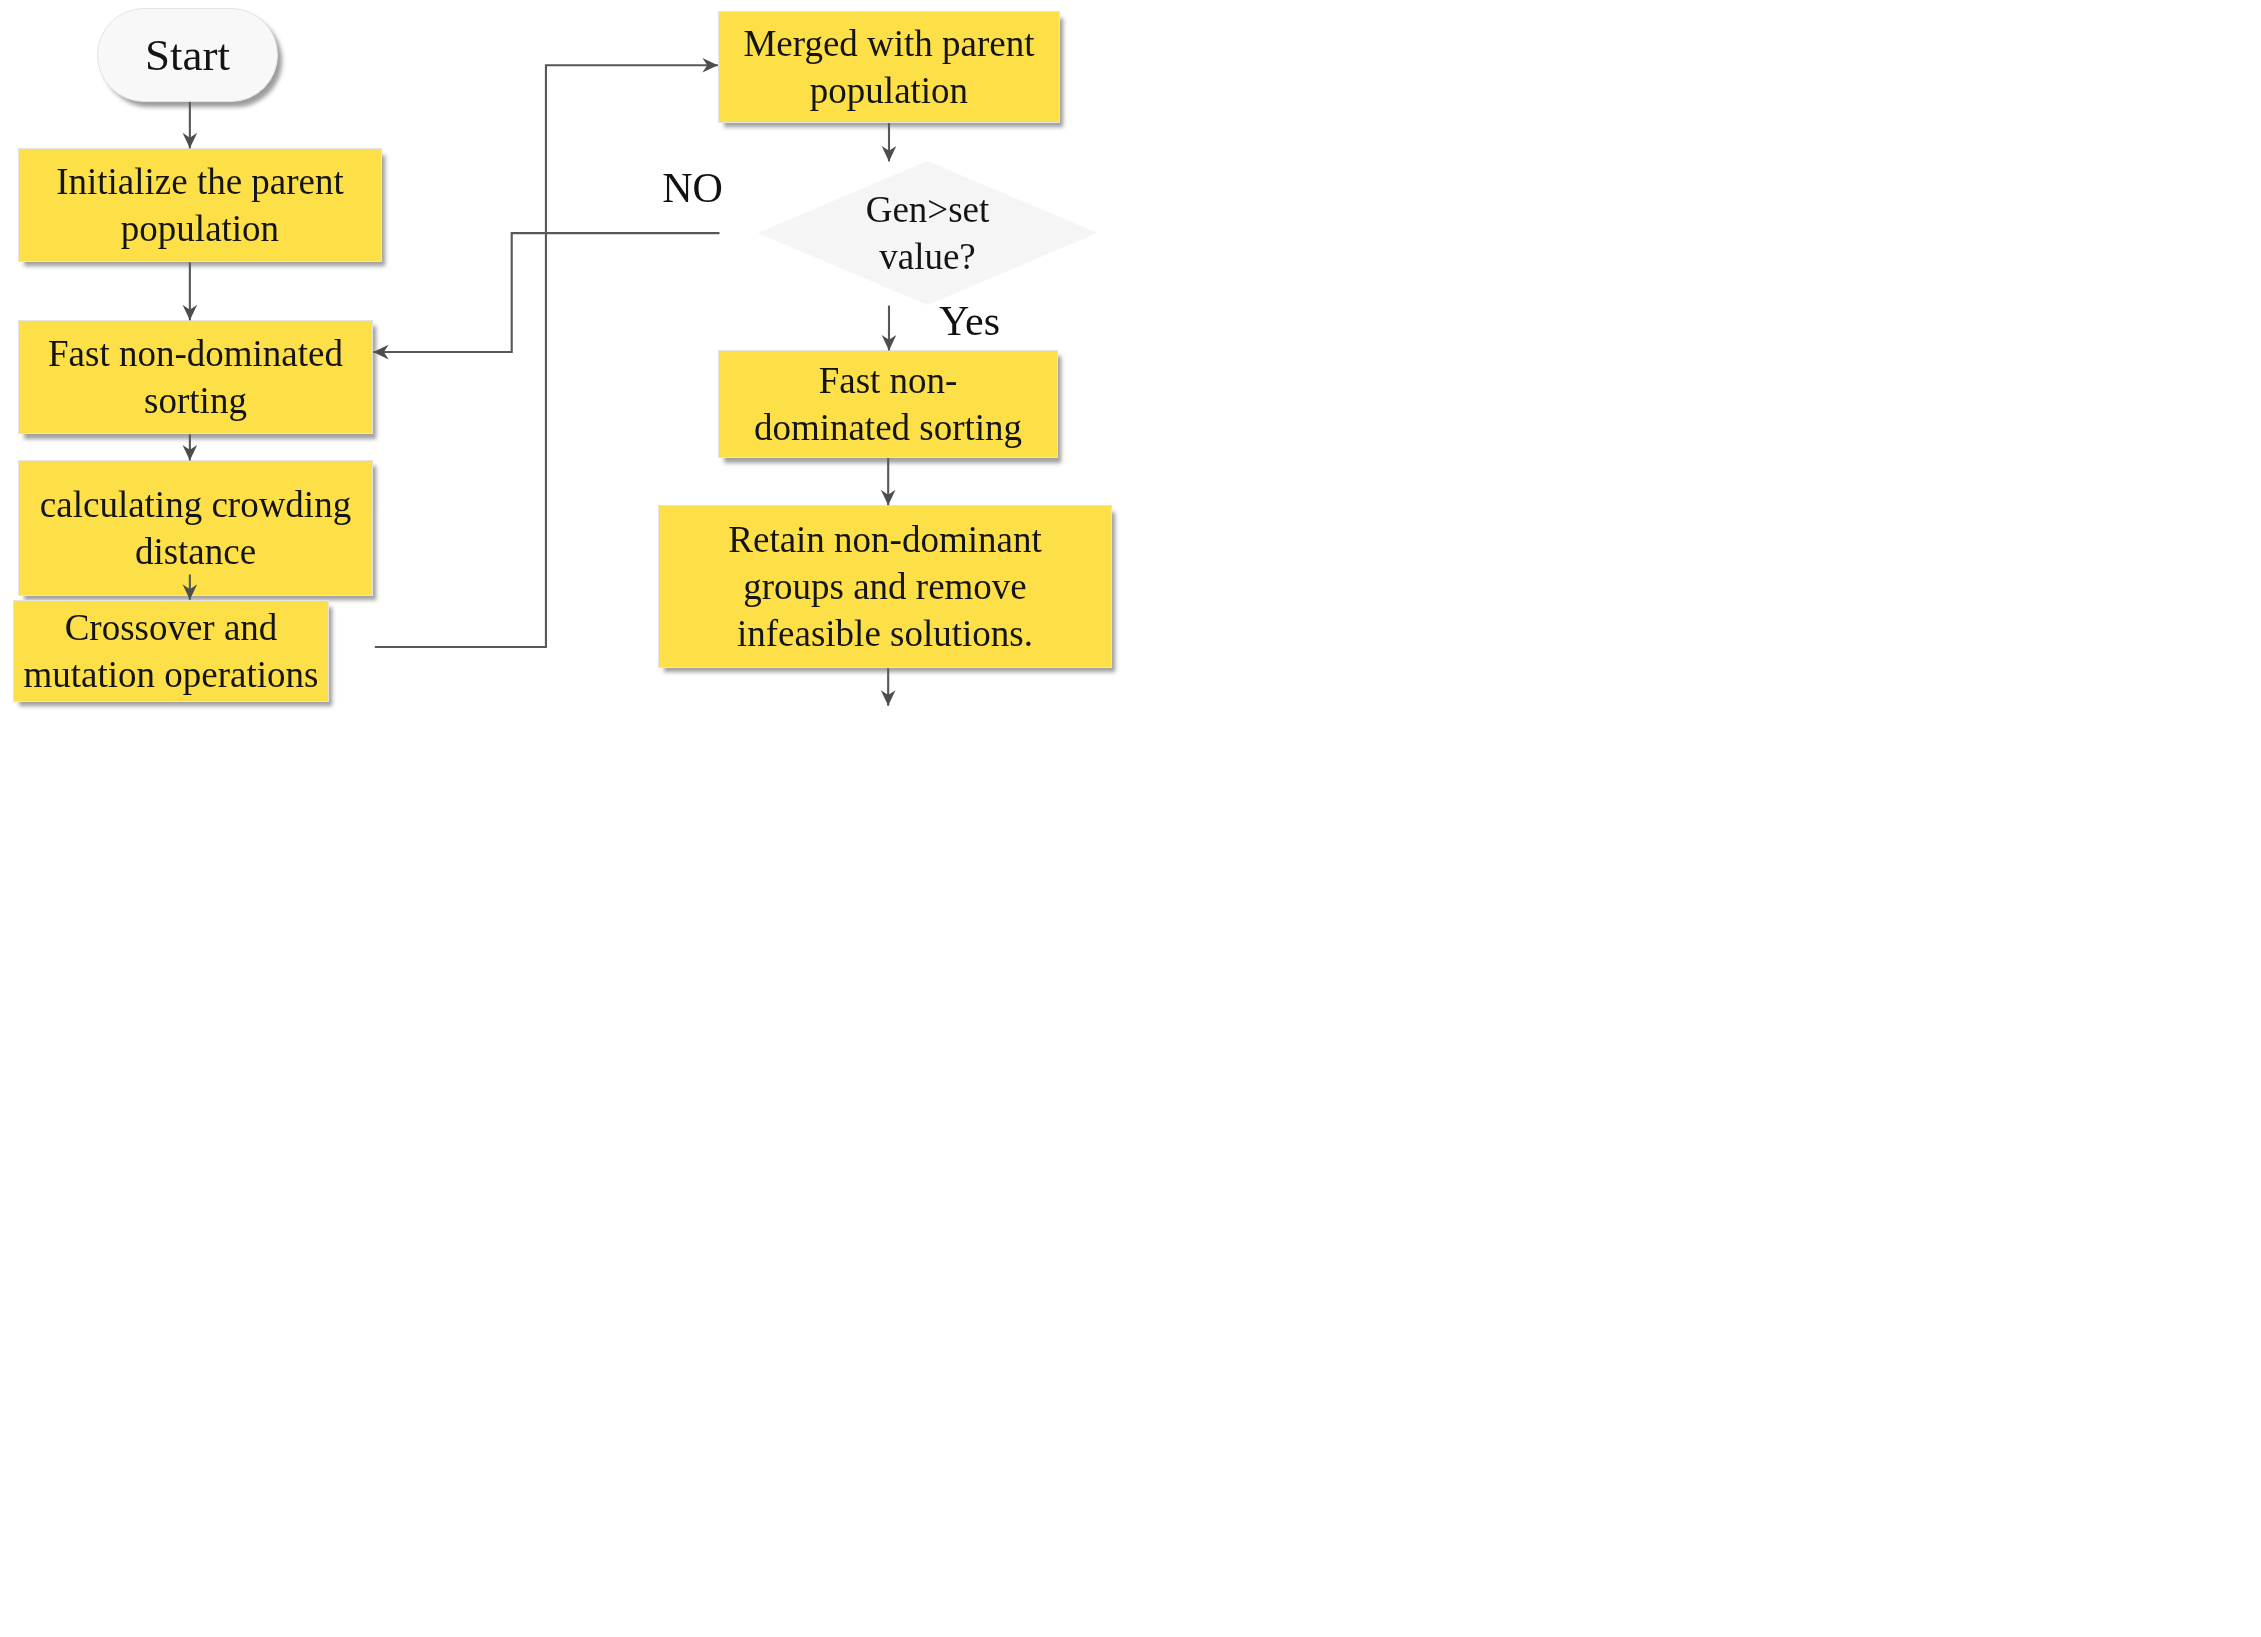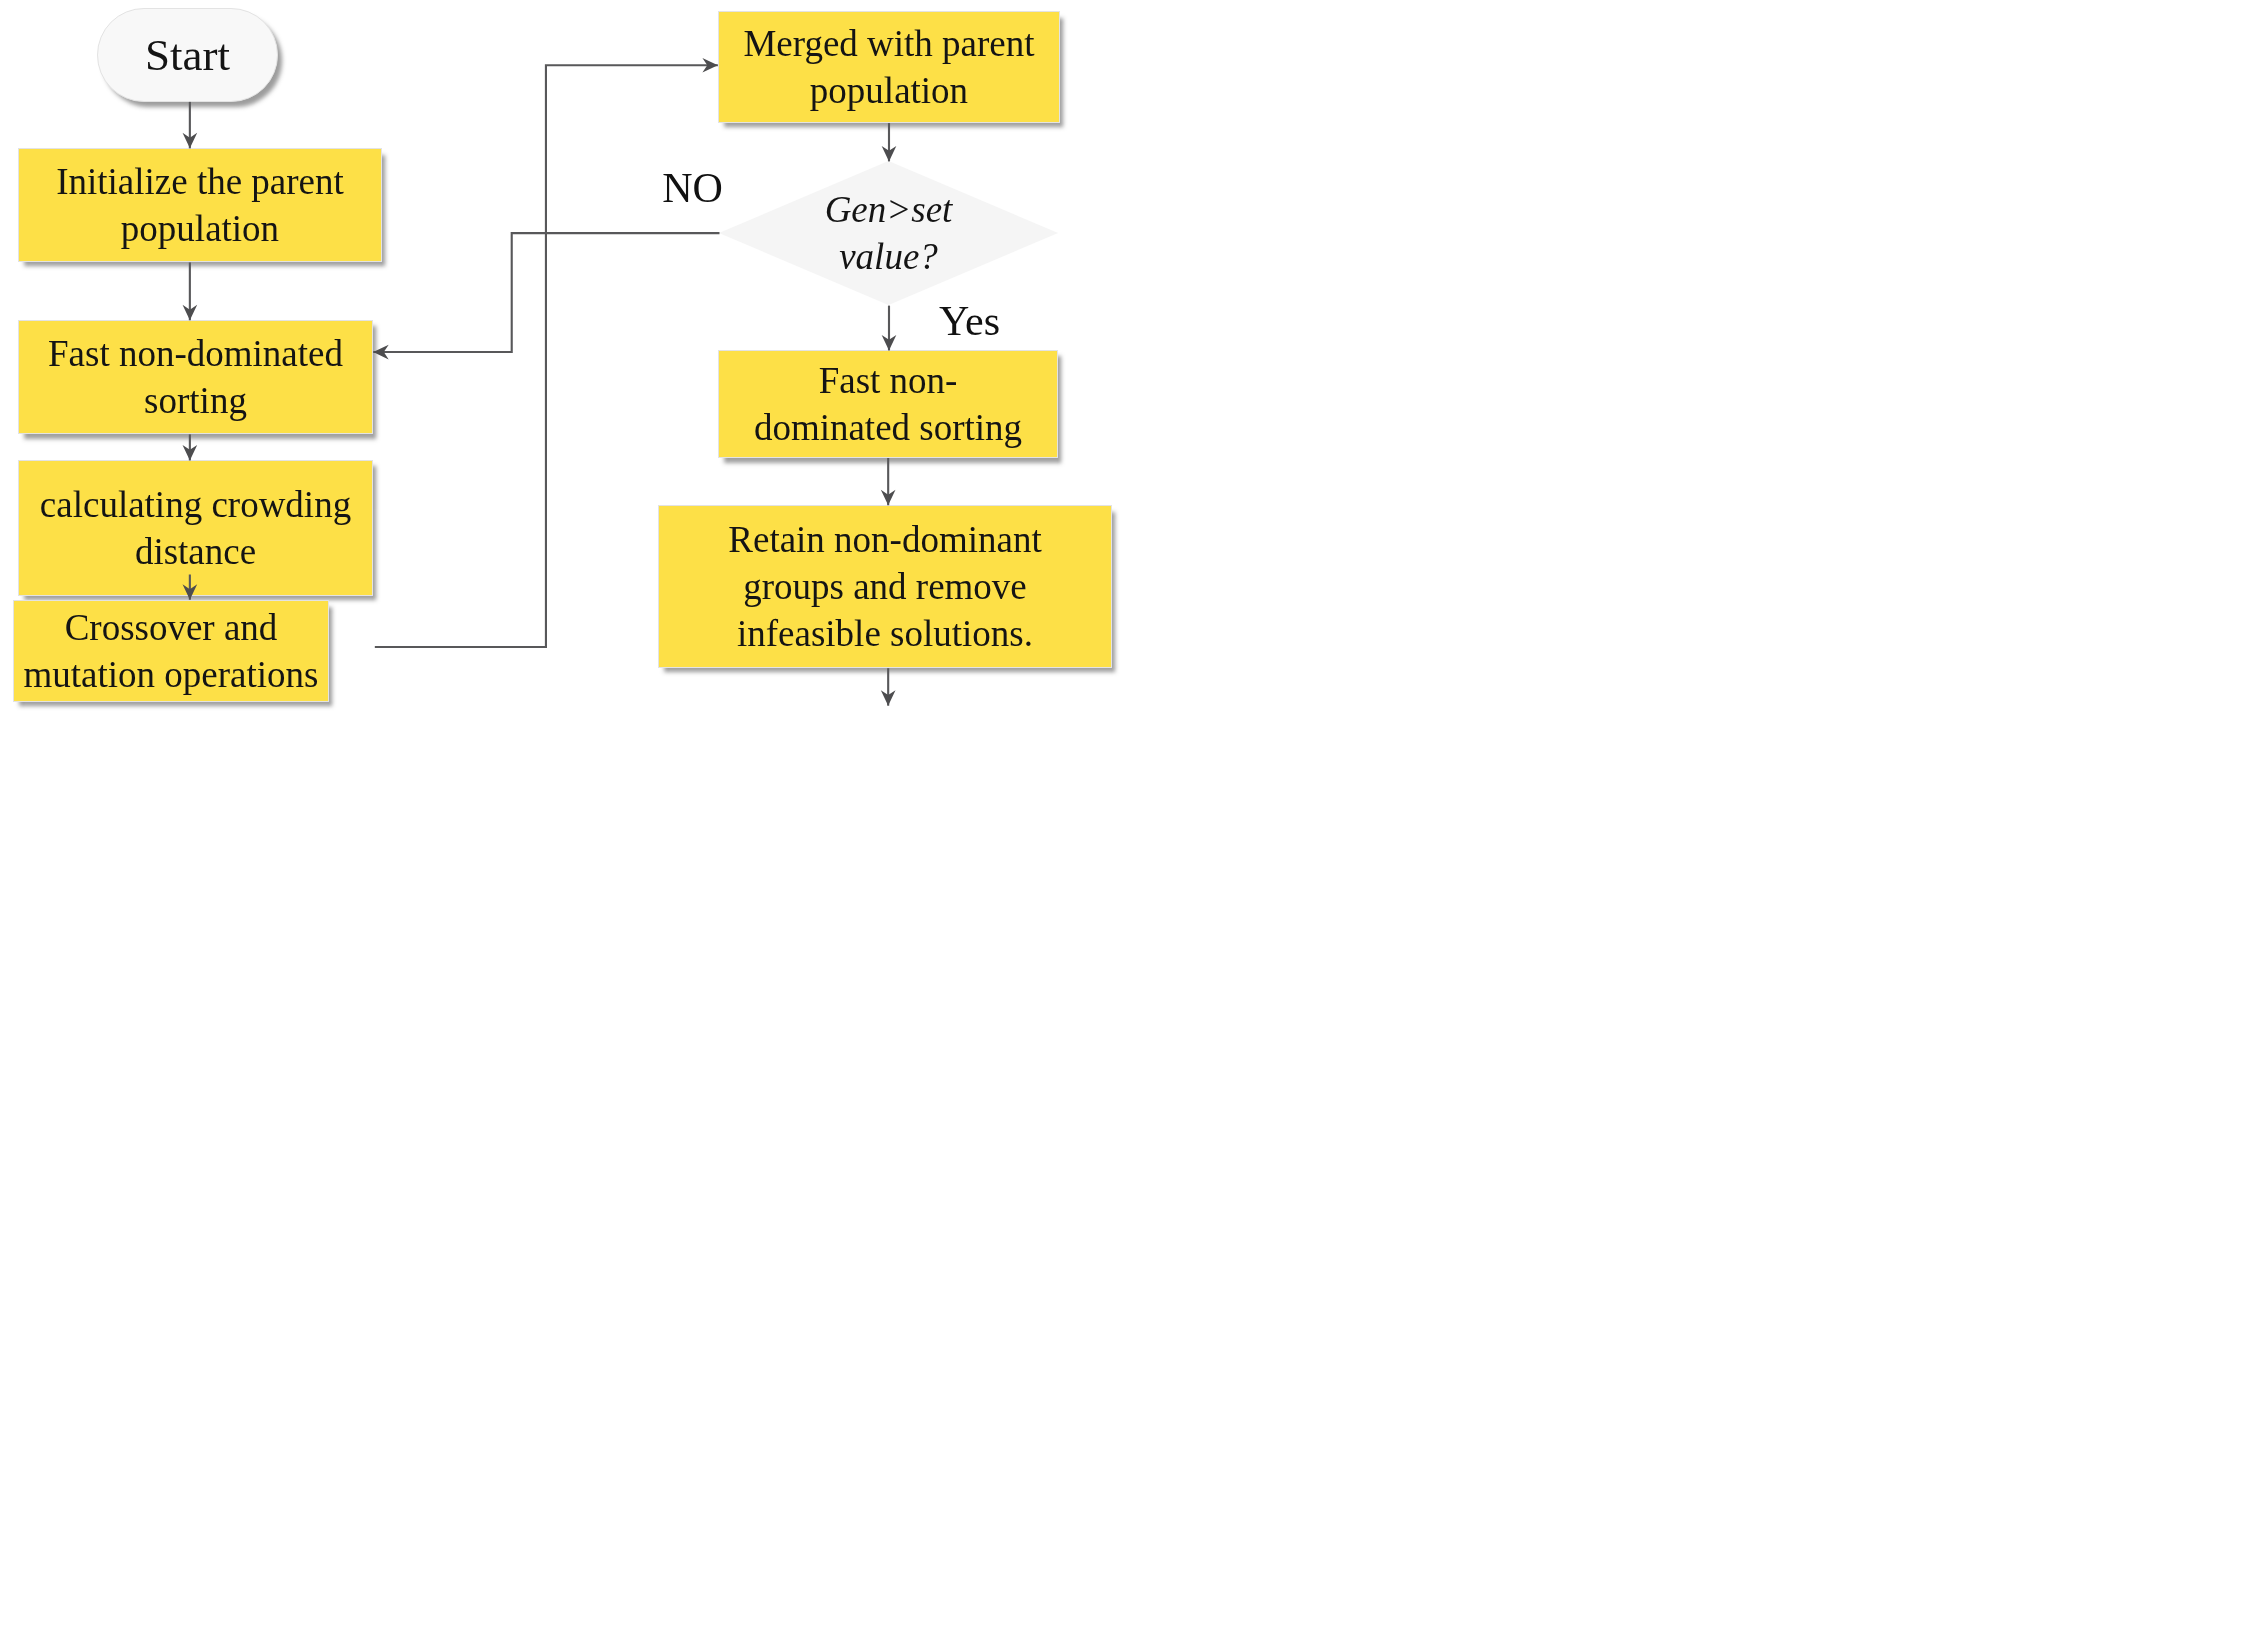--- a/index.html
+++ b/index.html
@@ -89,21 +89,21 @@
   <div class="node" style="left:13px;top:600px;width:316px;height:102px;">
     <span class="txt">Crossover and
 mutation operations</span>
   </div>
 
   <div class="node" style="left:718px;top:11.4px;width:342px;height:112px;">
     <span class="txt">Merged with parent
 population</span>
   </div>
 
-  <div class="diamond" style="left:719px;top:161px;width:339px;height:144px;font-style:italic;">
+  <div class="diamond" style="left:758px;top:161px;width:339px;height:144px;">
     <span class="txt">Gen&gt;set
 value?</span>
   </div>
 
   <div class="node" style="left:718px;top:350px;width:340px;height:108px;">
     <span class="txt">Fast non-
 dominated sorting</span>
   </div>
 
   <div class="node" style="left:658px;top:505px;width:454px;height:163px;">

